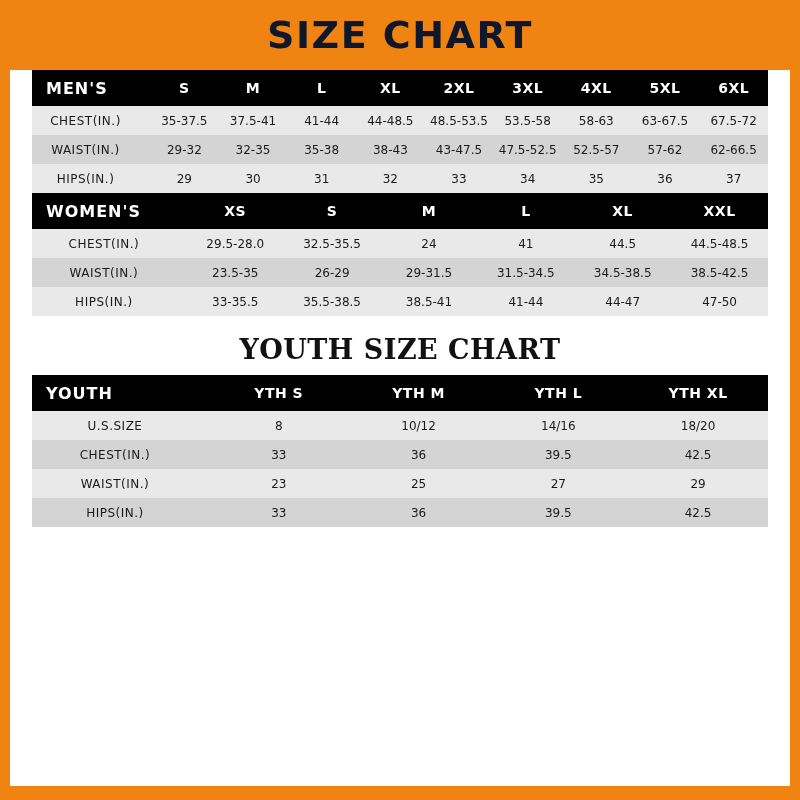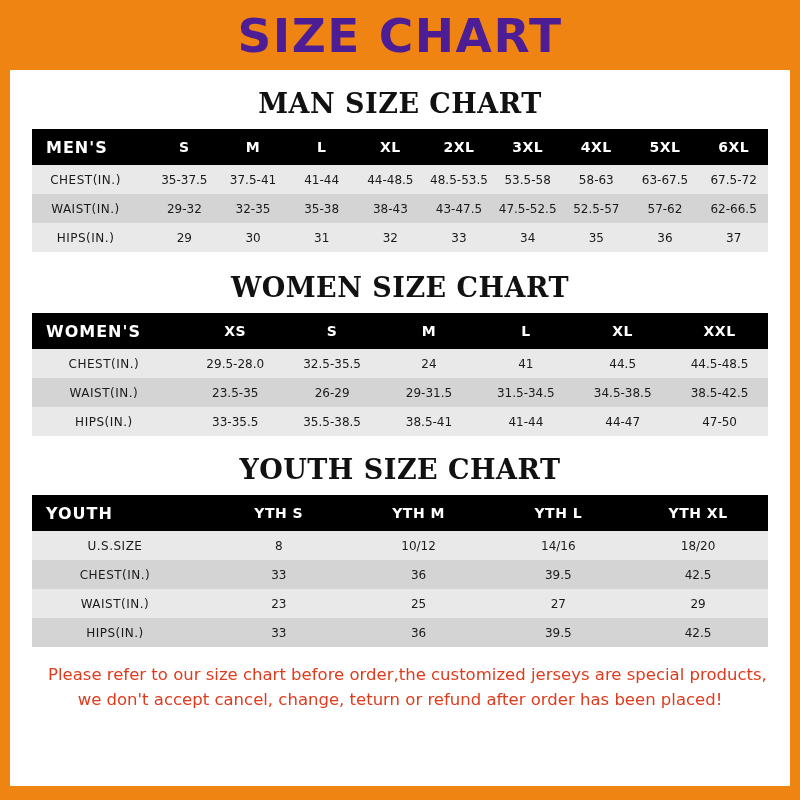--- a/index.html
+++ b/index.html
@@ -26,23 +26,23 @@
     background: #f08413;
     height: 70px;
     display: flex;
     align-items: center;
     justify-content: center;
     margin: 0 -10px;
   }
   .header-title {
     font-family: "DejaVu Sans", sans-serif;
     font-weight: bold;
-    font-size: 47px;
+    font-size: 38px;
     letter-spacing: 1.5px;
-    color: #4c1d95;
+    color: #0f172a;
     line-height: 1;
   }
   .content {
     padding: 0 22px;
   }
   .section-title {
     text-align: center;
     font-family: "DejaVu Serif", serif;
     font-weight: bold;
     font-size: 27px;
@@ -117,21 +117,20 @@
 <body>
 
 <div class="page">
 
   <div class="header-band">
     <div class="header-title">SIZE CHART</div>
   </div>
 
   <div class="content">
 
-    <div class="section-title">MAN SIZE CHART</div>
     <table class="sizetable">
       <thead>
         <tr>
           <th class="rowlabel men-col-label">MEN'S</th>
           <th>S</th>
           <th>M</th>
           <th>L</th>
           <th>XL</th>
           <th>2XL</th>
           <th>3XL</th>
@@ -173,21 +172,20 @@
           <td>32</td>
           <td>33</td>
           <td>34</td>
           <td>35</td>
           <td>36</td>
           <td>37</td>
         </tr>
       </tbody>
     </table>
 
-    <div class="section-title women">WOMEN SIZE CHART</div>
     <table class="sizetable">
       <thead>
         <tr>
           <th class="rowlabel women-col-label">WOMEN'S</th>
           <th>XS</th>
           <th>S</th>
           <th>M</th>
           <th>L</th>
           <th>XL</th>
           <th>XXL</th>
@@ -260,20 +258,16 @@
         <tr class="row-dark">
           <td class="rowlabel">HIPS(IN.)</td>
           <td>33</td>
           <td>36</td>
           <td>39.5</td>
           <td>42.5</td>
         </tr>
       </tbody>
     </table>
 
-    <div class="footer-note">
-      <div>Please refer to our size chart before order,the customized jerseys are special products,</div>
-      <div>we don't accept cancel, change, teturn or refund after order has been placed!</div>
-    </div>
   </div>
 
   <div class="bottom-band"></div>
 </div>
 
 </body></html>

